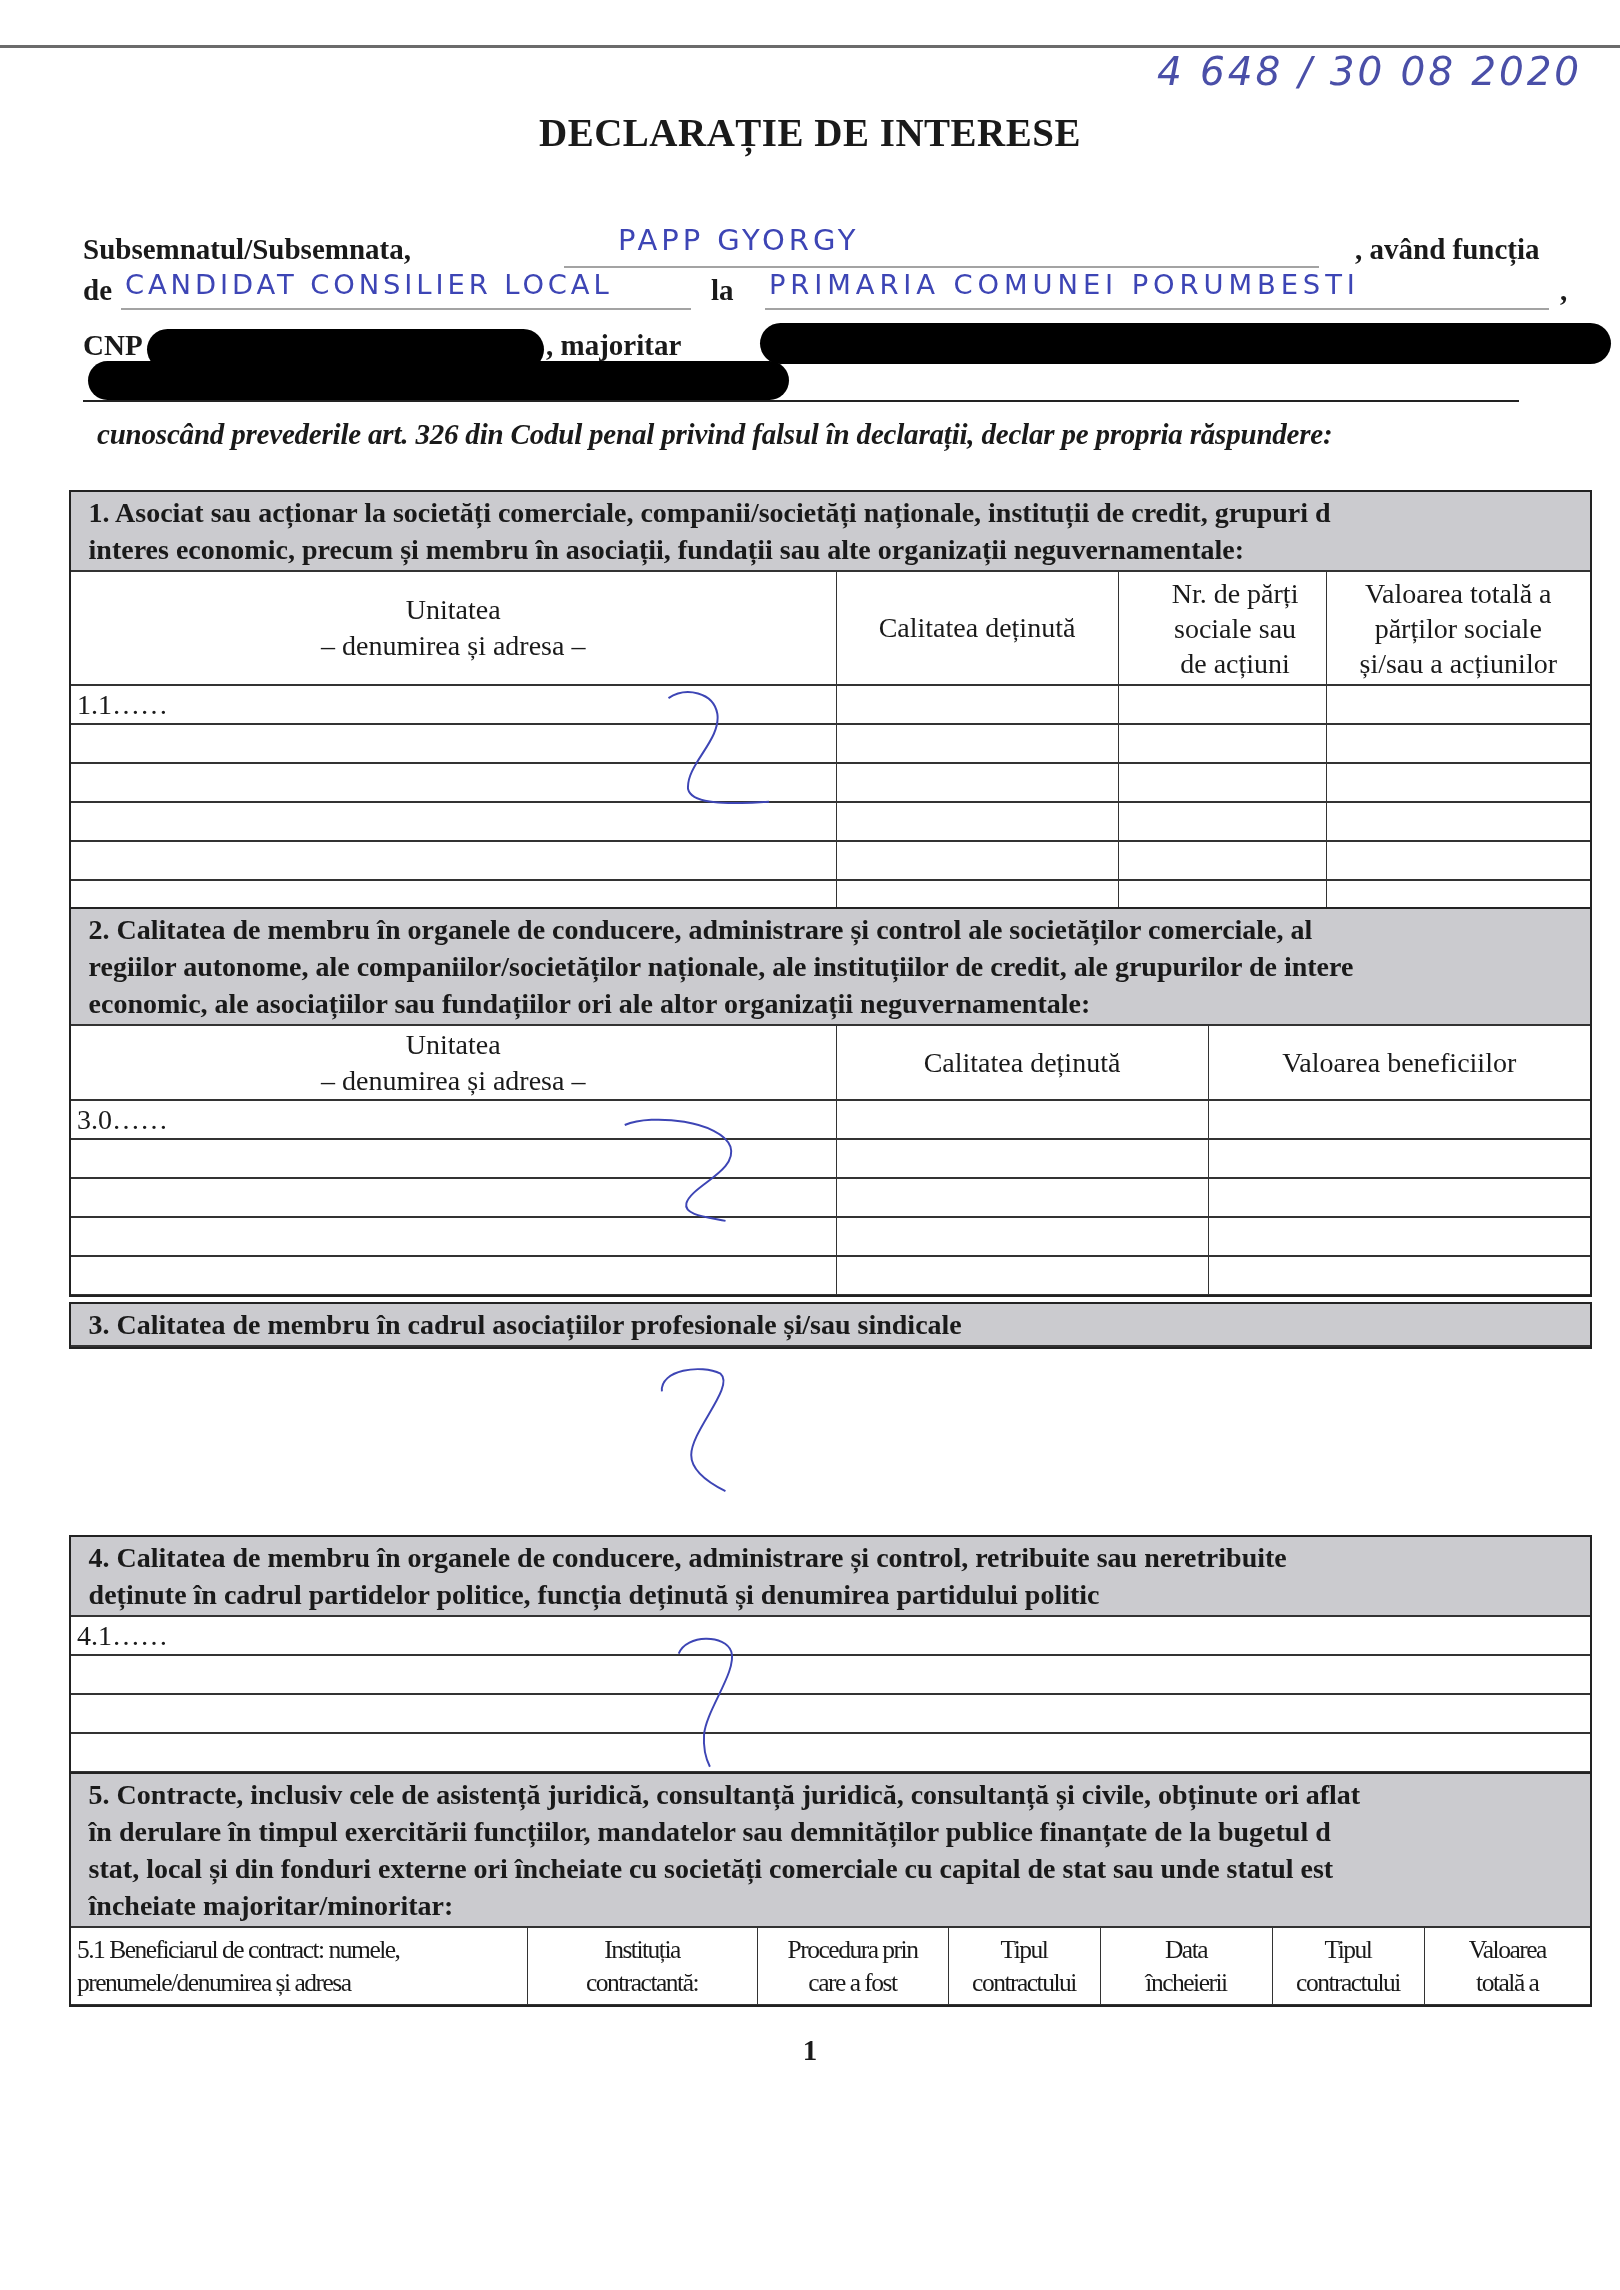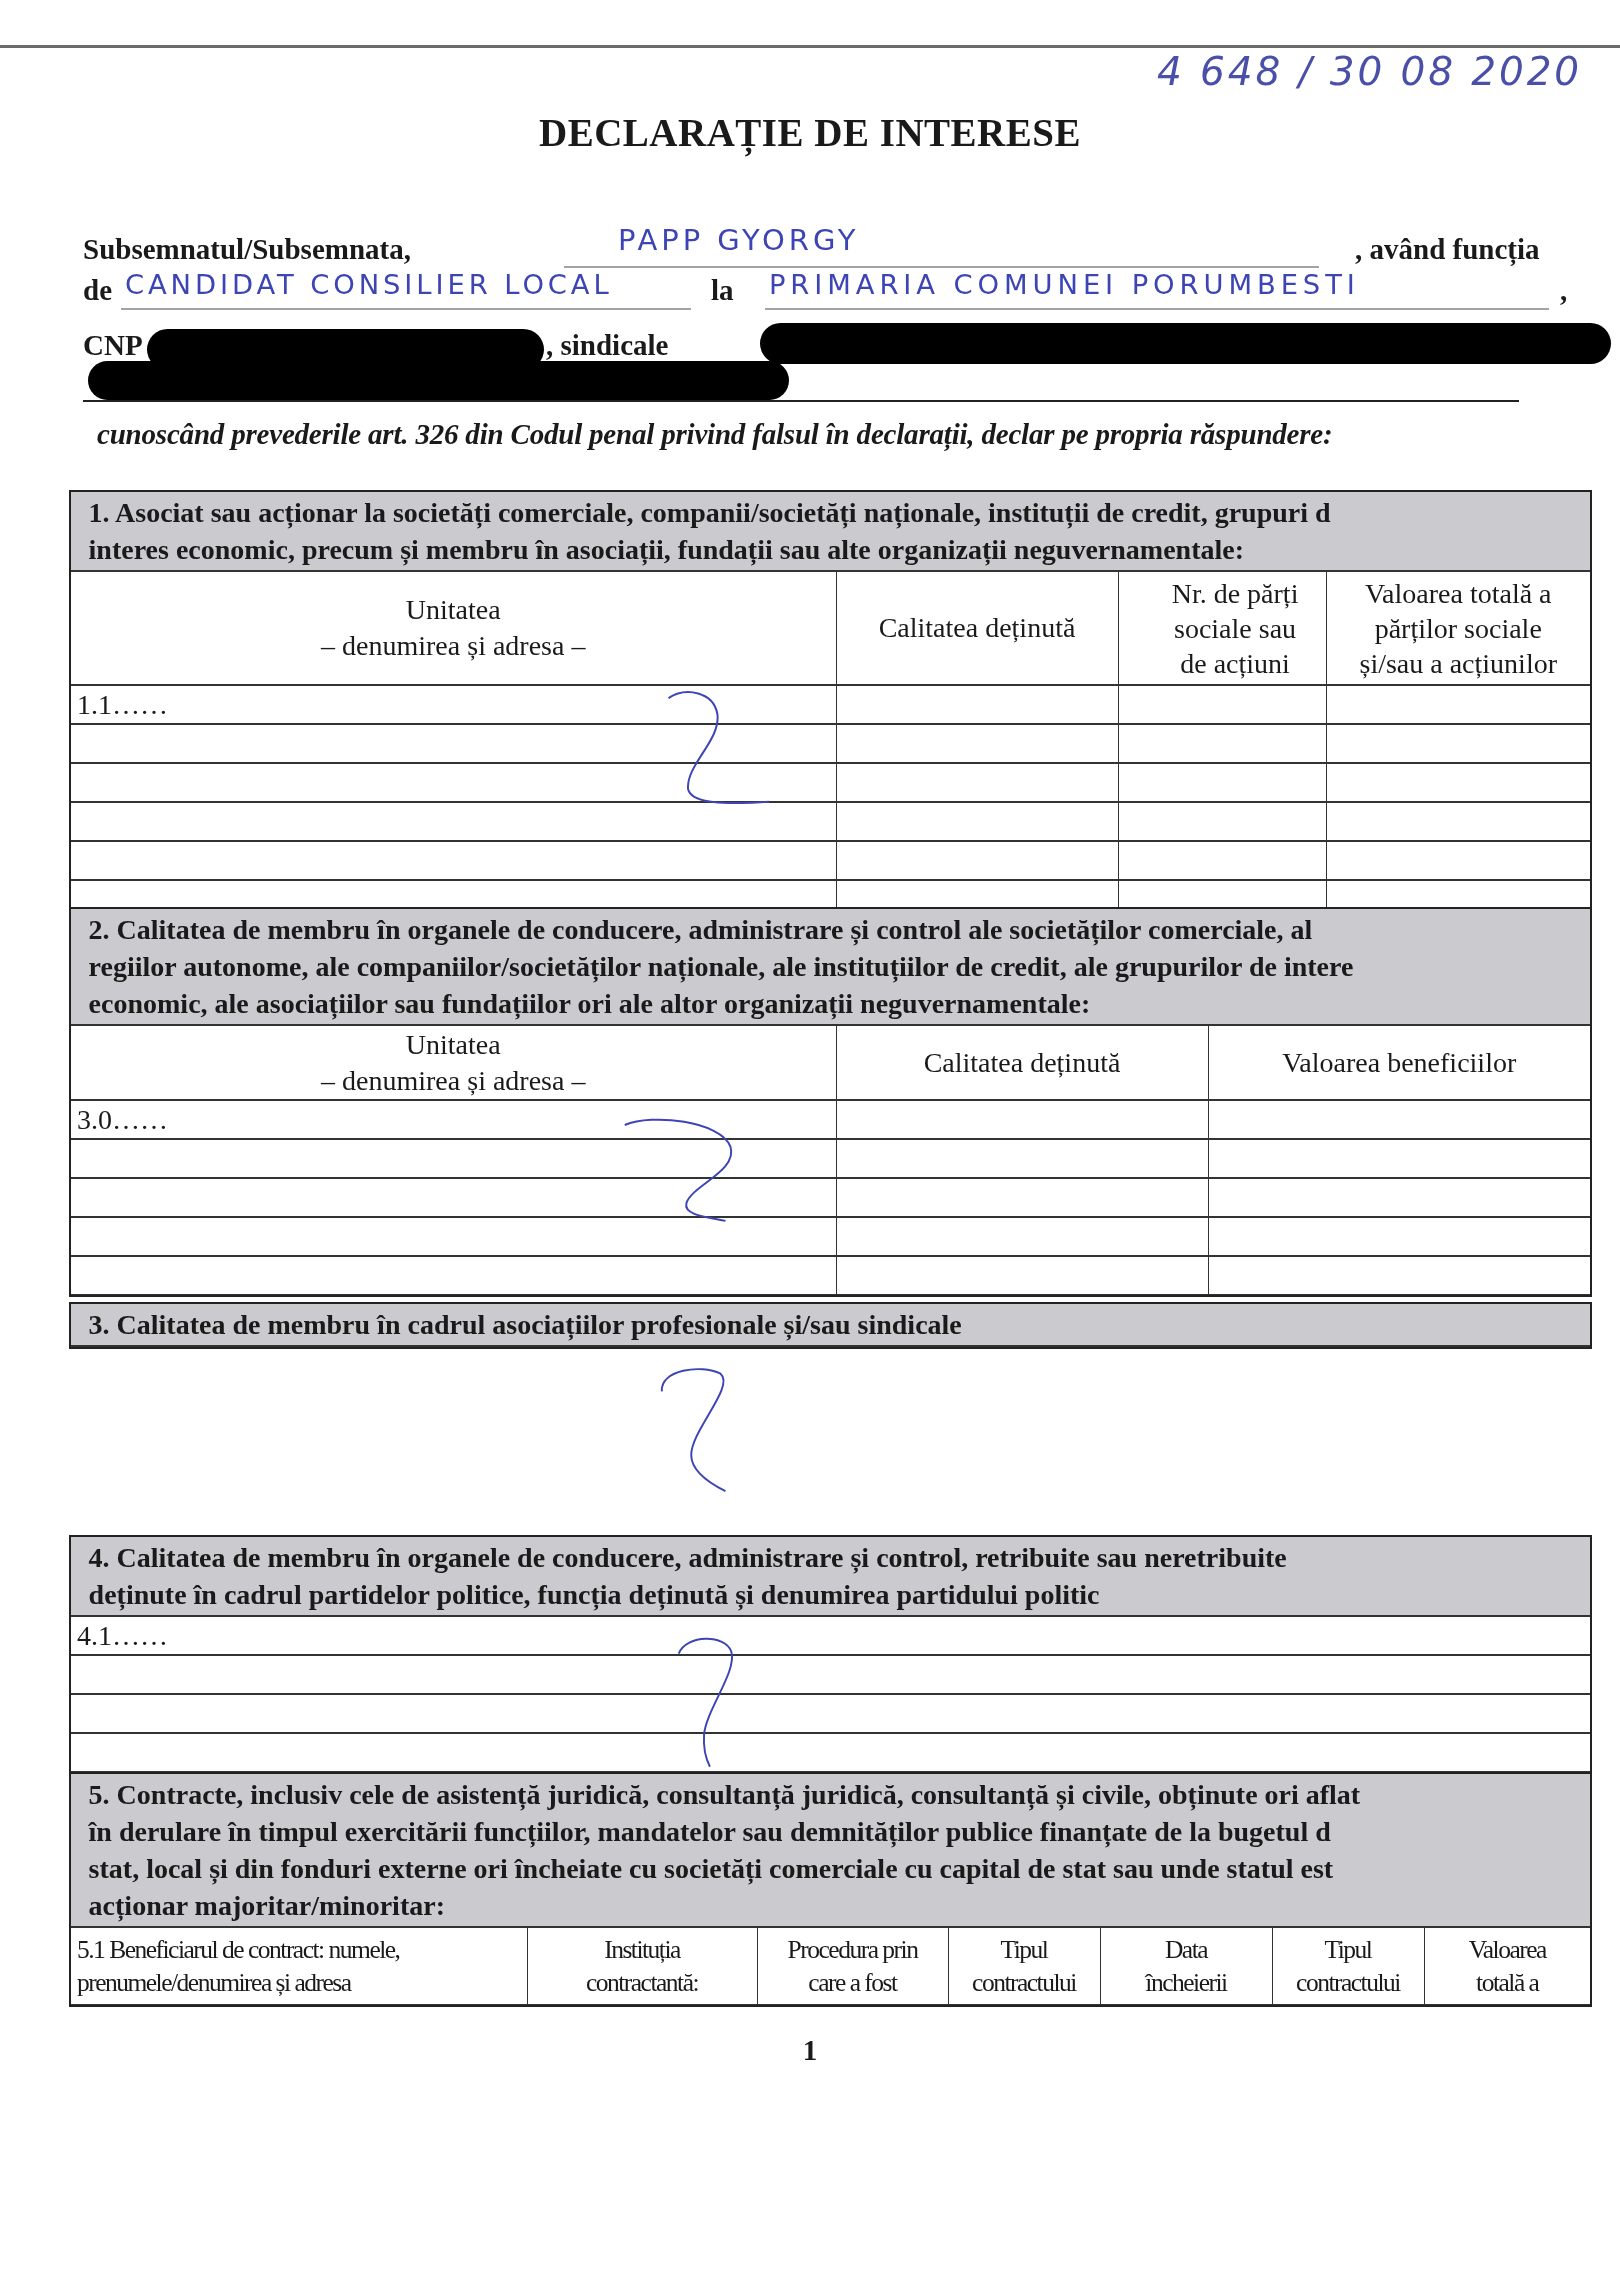--- a/index.html
+++ b/index.html
@@ -49,21 +49,21 @@
   <span class="hand" style="position:absolute; left:3.9px; top:2px; font-size:27.4px;">CANDIDAT CONSILIER LOCAL</span>
 </div>
 <div class="abs bold-text" style="left:711px; top:274px;">la</div>
 <div class="abs uline" style="left:765px; top:267px; width:784px; height:41px;">
   <span class="hand" style="position:absolute; left:3.9px; top:2px; font-size:27.4px; letter-spacing:4.9px;">PRIMARIA COMUNEI PORUMBESTI</span>
 </div>
 <div class="abs bold-text" style="left:1560px; top:274px;">,</div>
 
 <div class="abs bold-text" style="left:83px; top:329px;">CNP</div>
 <div class="abs redact" style="left:147px; top:329px; width:397px; height:41px;"></div>
-<div class="abs bold-text" style="left:546px; top:329px;">, sindicale</div>
+<div class="abs bold-text" style="left:546px; top:329px;">, majoritar</div>
 <div class="abs redact" style="left:760px; top:323px; width:851px; height:41px;"></div>
 <div class="abs redact" style="left:88px; top:361px; width:701px; height:39px;"></div>
 <div class="abs" style="left:83px; top:400px; width:1436px; height:2px; background:#222;"></div>
 
 <div class="abs bold-text" style="left:97px; top:418px; letter-spacing:-0.2px;font-style:italic;">cunoscând prevederile art. 326 din Codul penal privind falsul în declarații, declar pe propria răspundere:</div>
 
 <div class="abs section" style="top:490px;">
   <div class="sec-head">
     <div>1. Asociat sau acționar la societăți comerciale, companii/societăți naționale, instituții de credit, grupuri d</div>
     <div>interes economic, precum și membru în asociații, fundații sau alte organizații neguvernamentale:</div>
@@ -220,21 +220,21 @@
 </div>
 <svg class="squiggle" style="left:667px; top:1632px;" width="78" height="137" viewBox="0 0 80 140">
   <path d="M12,22 C20,2 60,2 66,20 C72,40 40,80 38,105 C37,120 40,130 44,138" stroke="#3d45b5" stroke-width="2" fill="none"></path>
 </svg>
 
 <div class="abs section" style="top:1772px;">
   <div class="sec-head">
     <div>5. Contracte, inclusiv cele de asistență juridică, consultanță juridică, consultanță și civile, obținute ori aflat</div>
     <div>în derulare în timpul exercitării funcțiilor, mandatelor sau demnităților publice finanțate de la bugetul d</div>
     <div>stat, local și din fonduri externe ori încheiate cu societăți comerciale cu capital de stat sau unde statul est</div>
-    <div>acționar majoritar/minoritar:</div>
+    <div>încheiate majoritar/minoritar:</div>
   </div>
   <table class="grid">
     <colgroup>
         <col style="width:456px">
         <col style="width:230px">
         <col style="width:191px">
         <col style="width:152px">
         <col style="width:172px">
         <col style="width:152px">
         <col>

